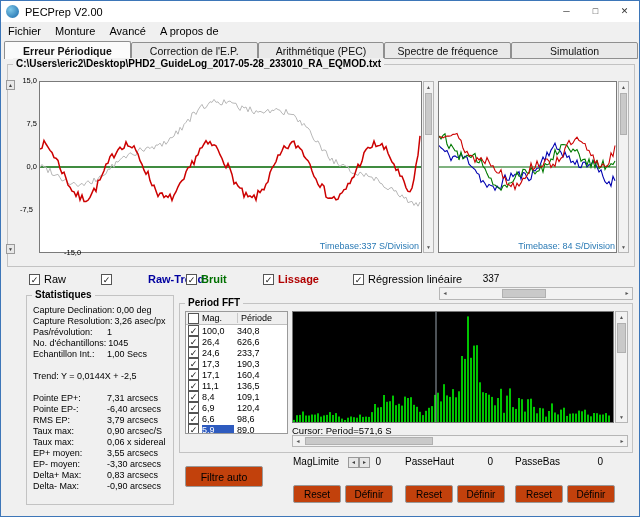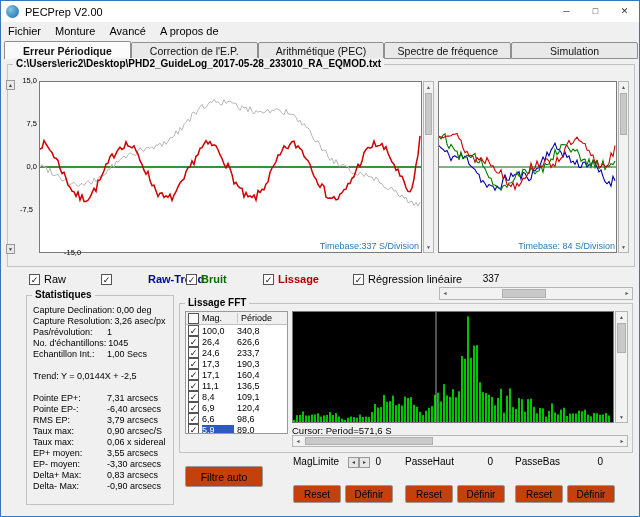--- a/index.html
+++ b/index.html
@@ -171,21 +171,21 @@
           <span class="stat-value">0,83 arcsecs</span>
         </div>
         <div class="stat-row">
           <span class="stat-label">Delta- Max:</span>
           <span class="stat-value">-0,90 arcsecs</span>
         </div>
       </div>
   </div>
 
   <div class="groupbox" style="left:178px;top:302px;width:454px;height:150px">
-    <span class="gb-caption">Lissage FFT</span>
+    <span class="gb-caption">Period FFT</span>
   </div>
   <div id="fft-table" class="fft-table">
       <div class="ft-head">
         <span class="cb"></span>
         <span class="ft-mag">Mag.</span>
         <span class="ft-per">Période</span>
       </div>
       <div class="ft-row">
         <span class="cb">✓</span>
         <span class="ft-mag">100,0</span>

